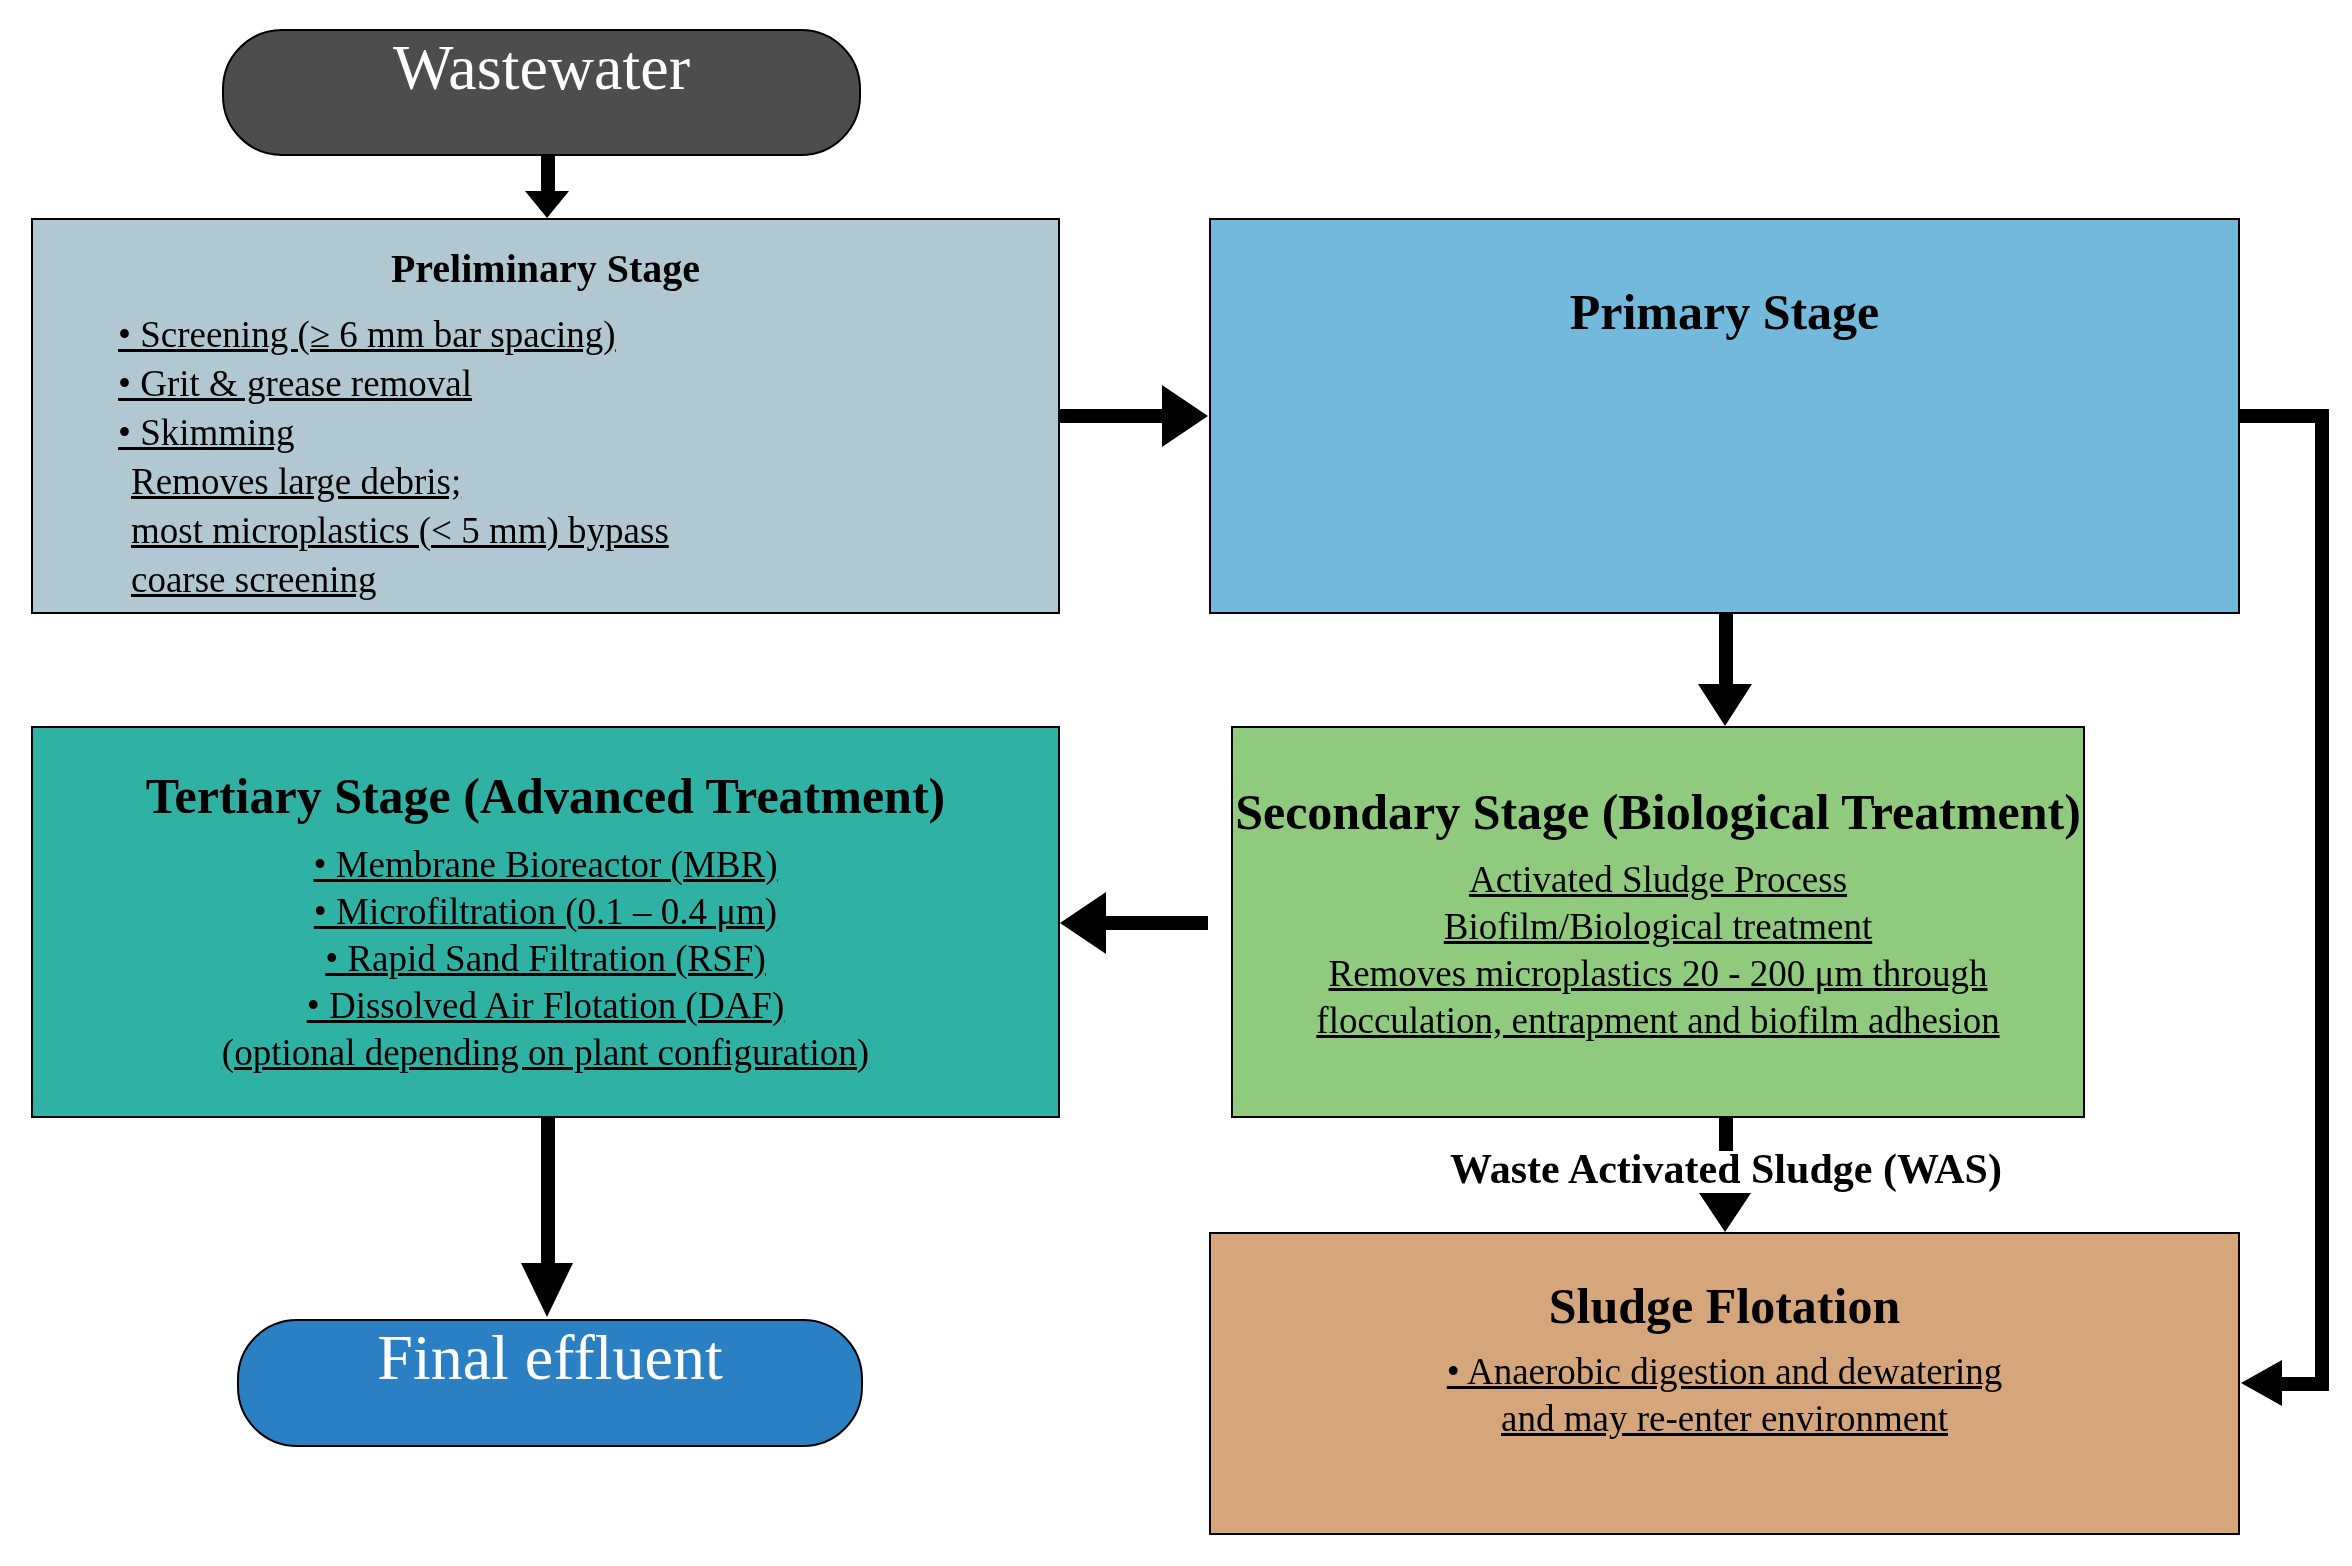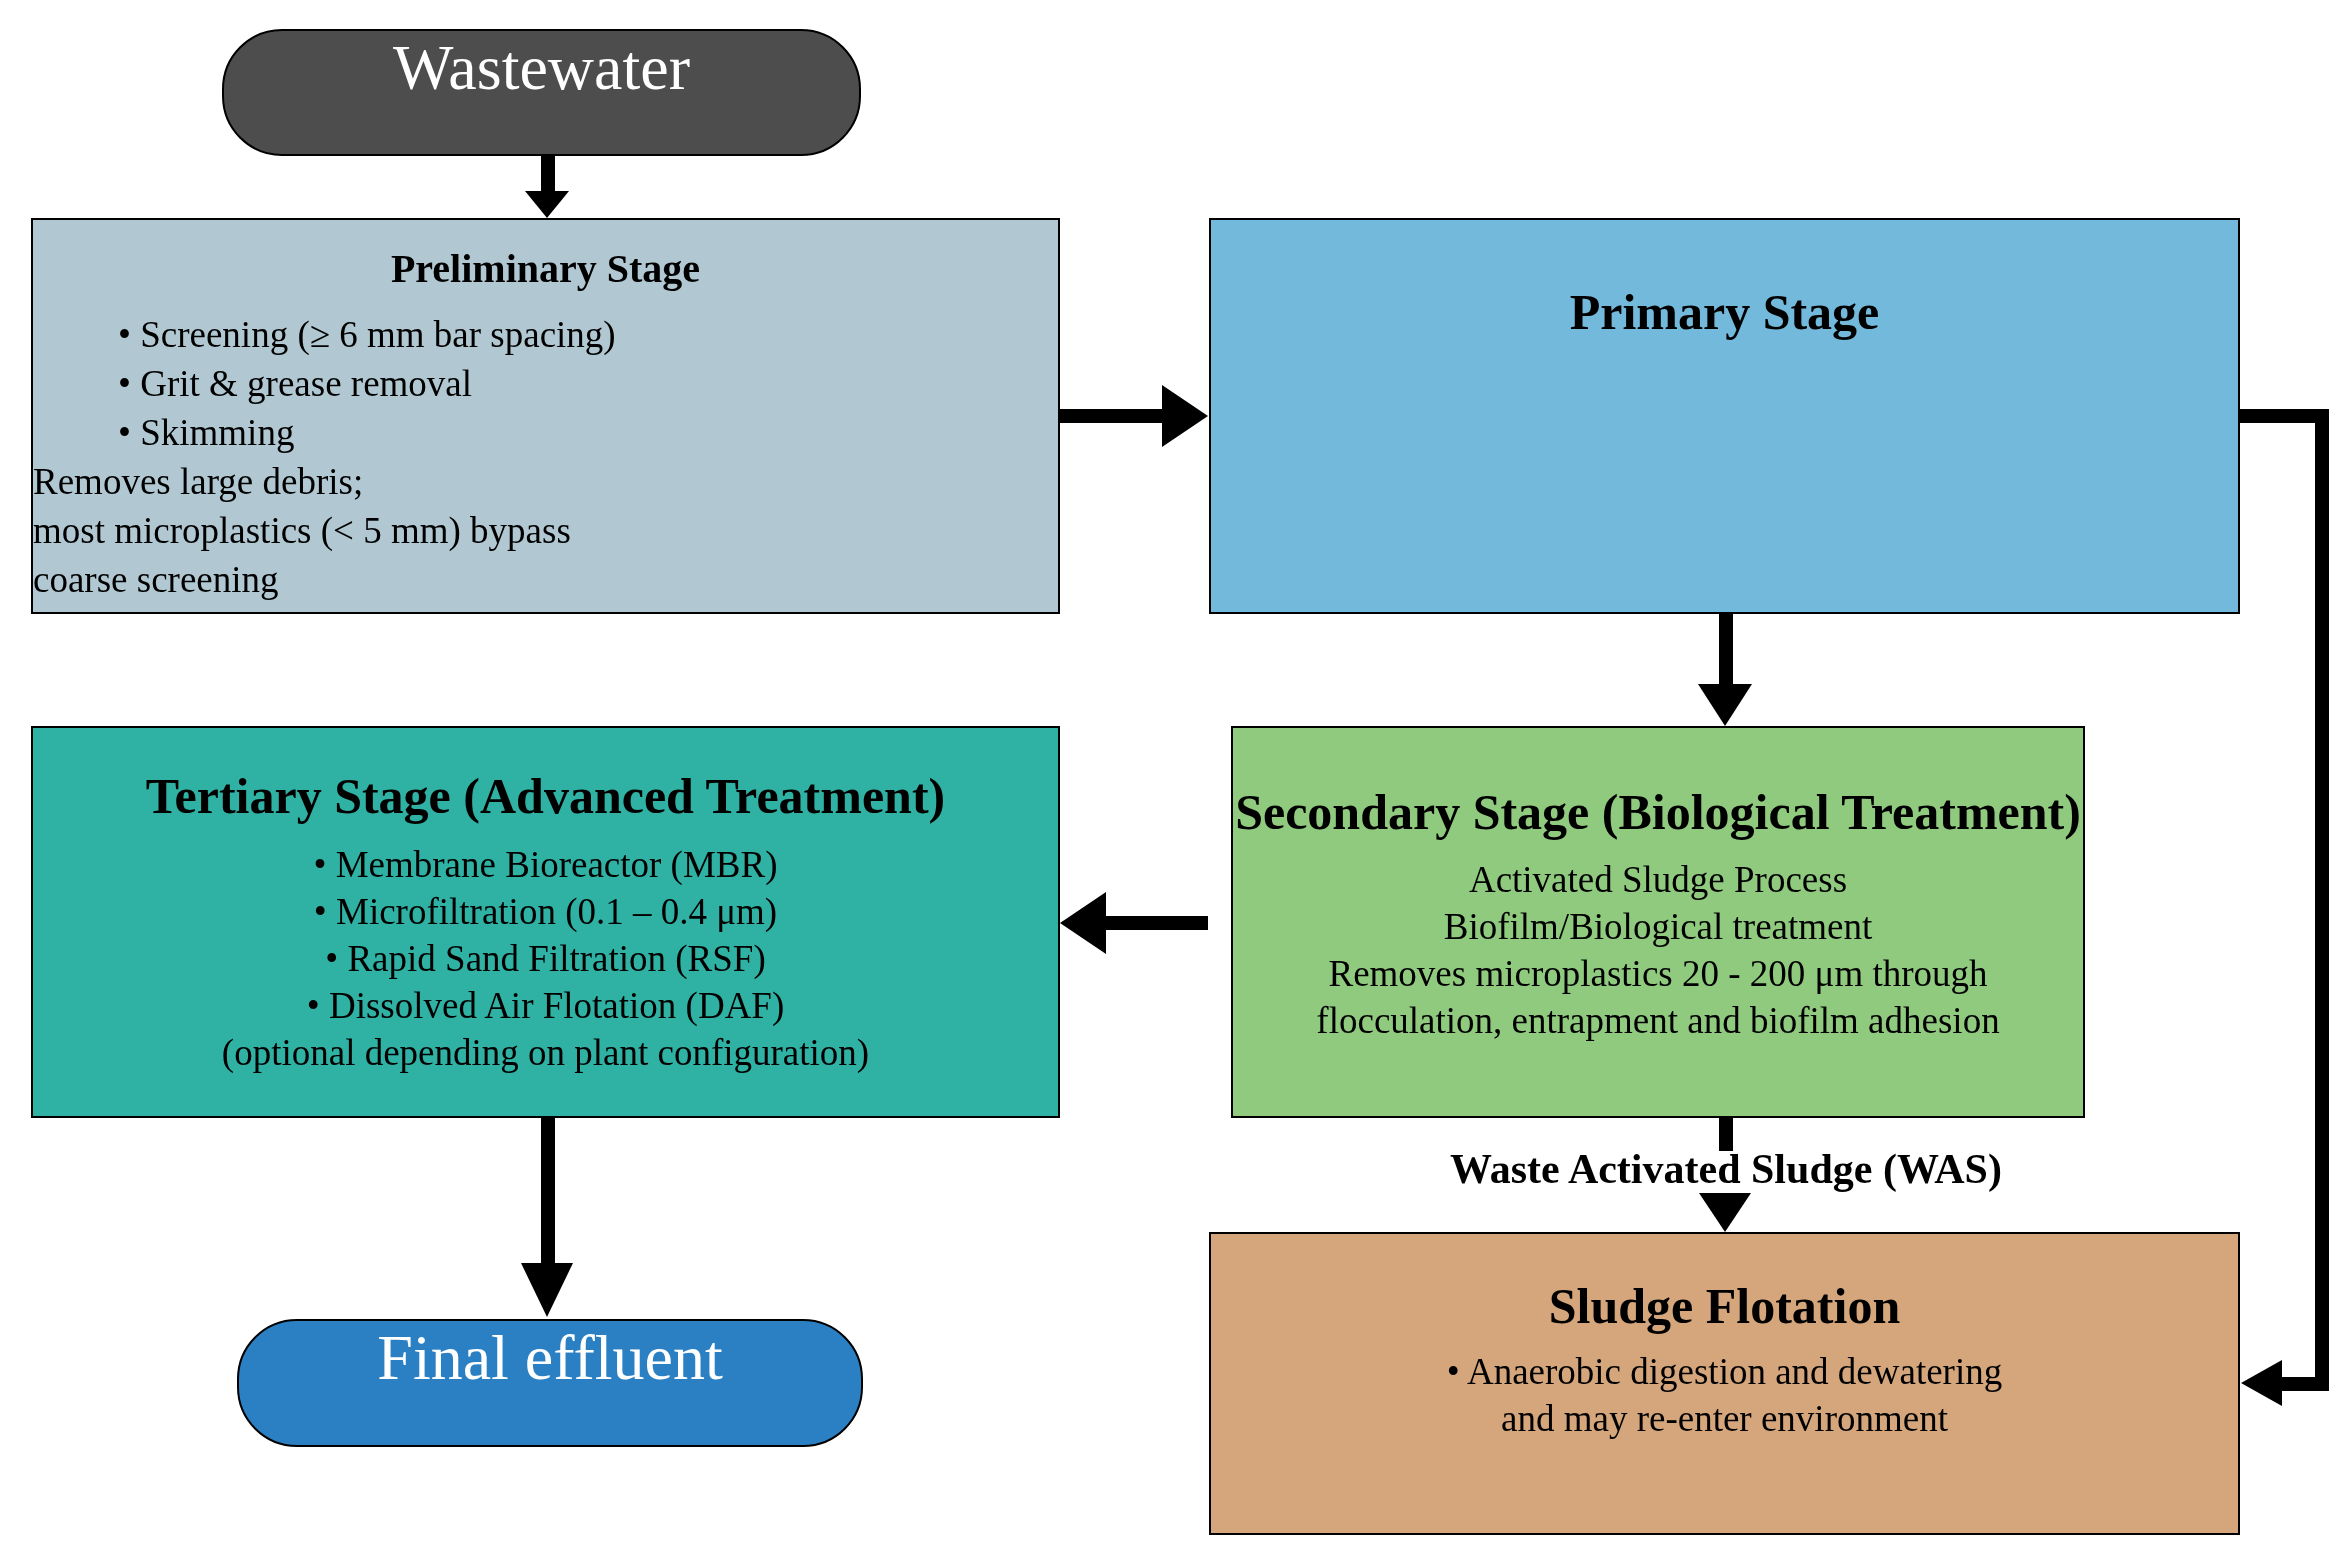--- a/index.html
+++ b/index.html
@@ -30,23 +30,23 @@
   #preliminary .box-title{font-size:40px;line-height:54px;margin-top:22px;}
   #primary .box-title{margin-top:62px;}
   #secondary .box-title{margin-top:54px;}
   #tertiary .box-title{margin-top:38px;}
   #sludge .box-title{margin-top:42px;}
 
   .body-lines{font-size:37px;line-height:47px;text-align:center;margin-top:13.5px;}
   #preliminary .body-lines{text-align:left;line-height:49px;margin-top:13.5px;}
   #tertiary .body-lines{margin-top:14.5px;}
   #sludge .body-lines{margin-top:11.6px;}
-  .line{white-space:nowrap;}
+  .line{white-space:nowrap;text-decoration:underline;}
   #preliminary .line.bulleted{padding-left:85px;}
-  #preliminary .line.cont{}
+  #preliminary .line.cont{padding-left:98px;}
 
   #was-label{
     position:absolute;left:1243px;top:1145px;width:966px;
     text-align:center;font-size:42px;font-weight:bold;z-index:5;
   }
 
   .shaft{position:absolute;background:var(--c-arrow,#000);}
   .tri{position:absolute;width:0;height:0;}
 </style>
 </head>

